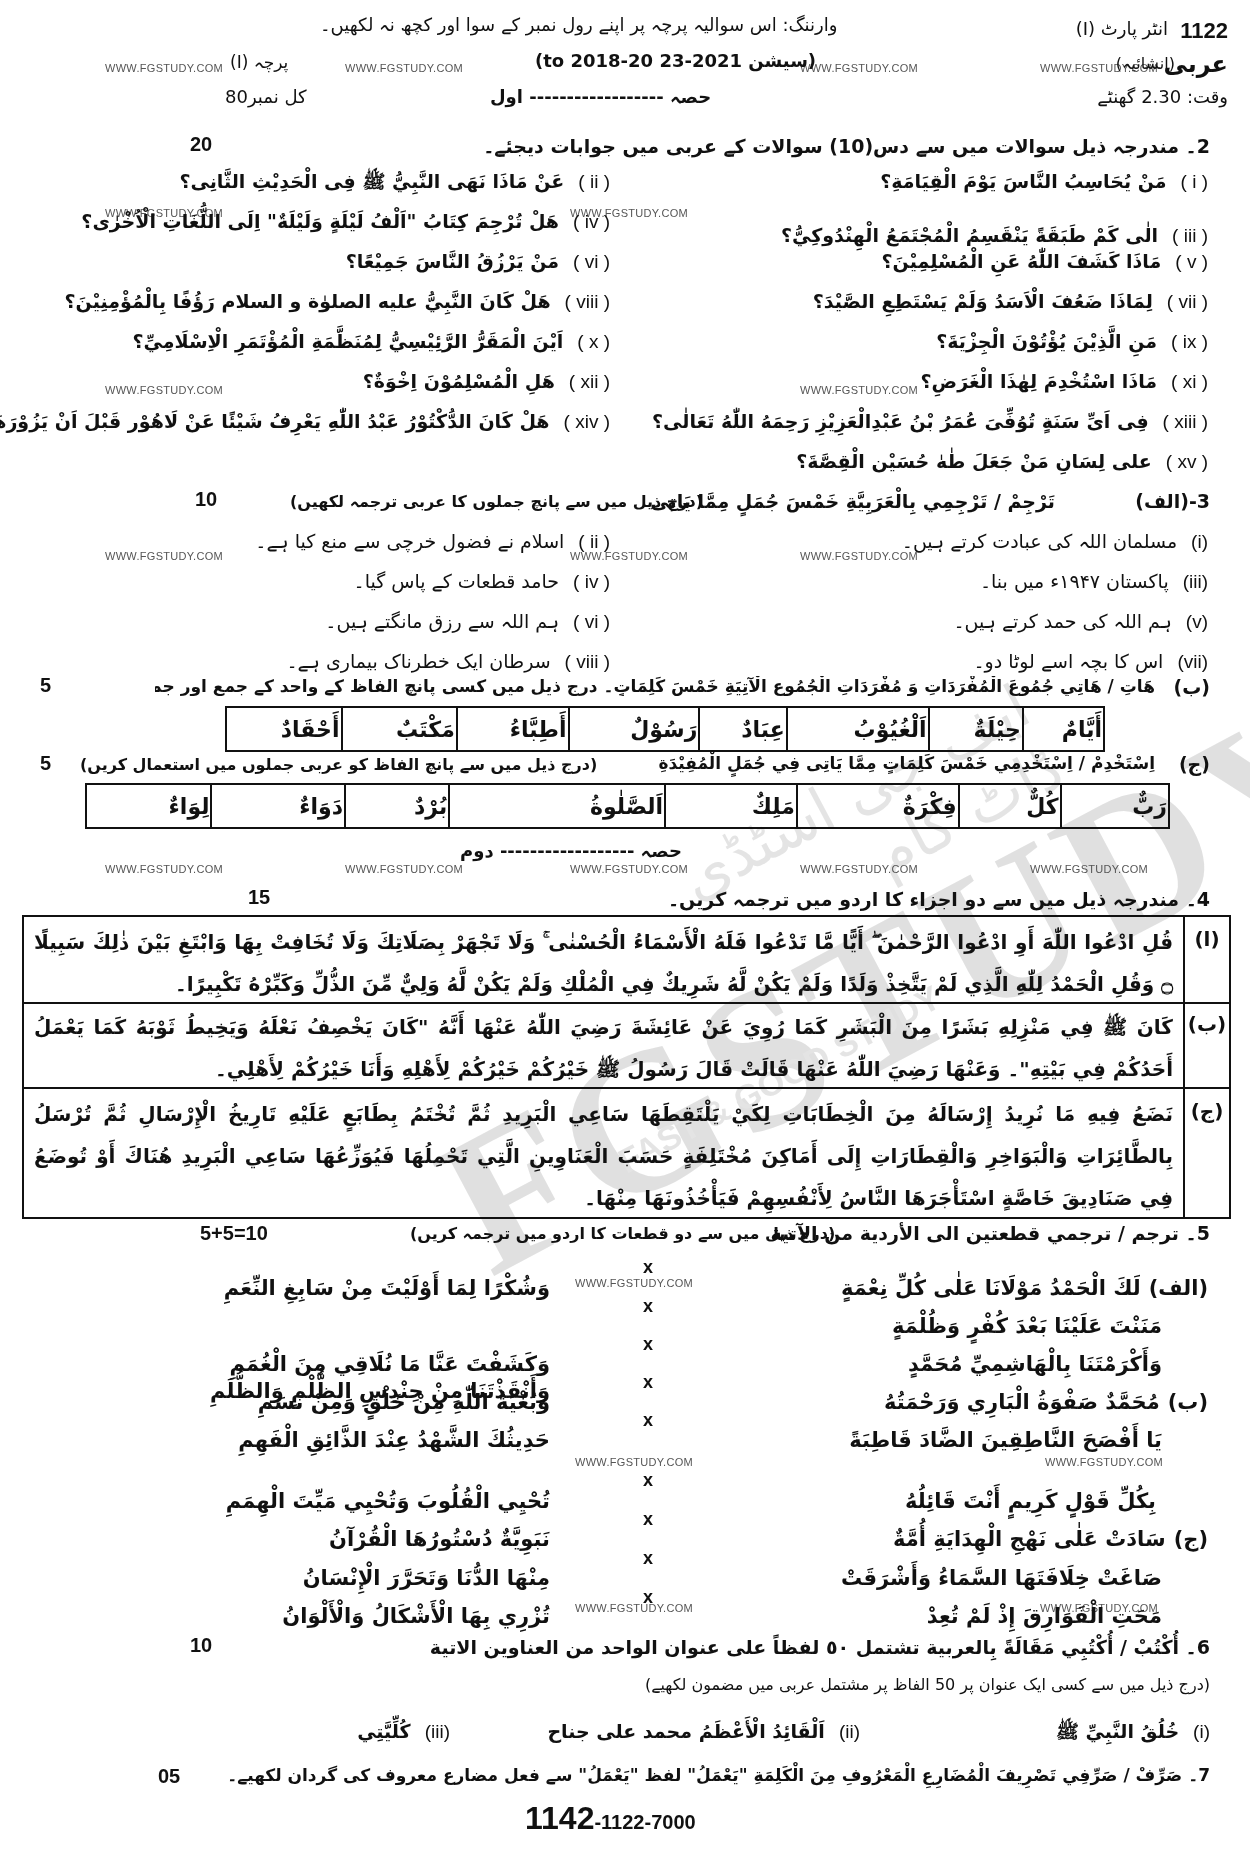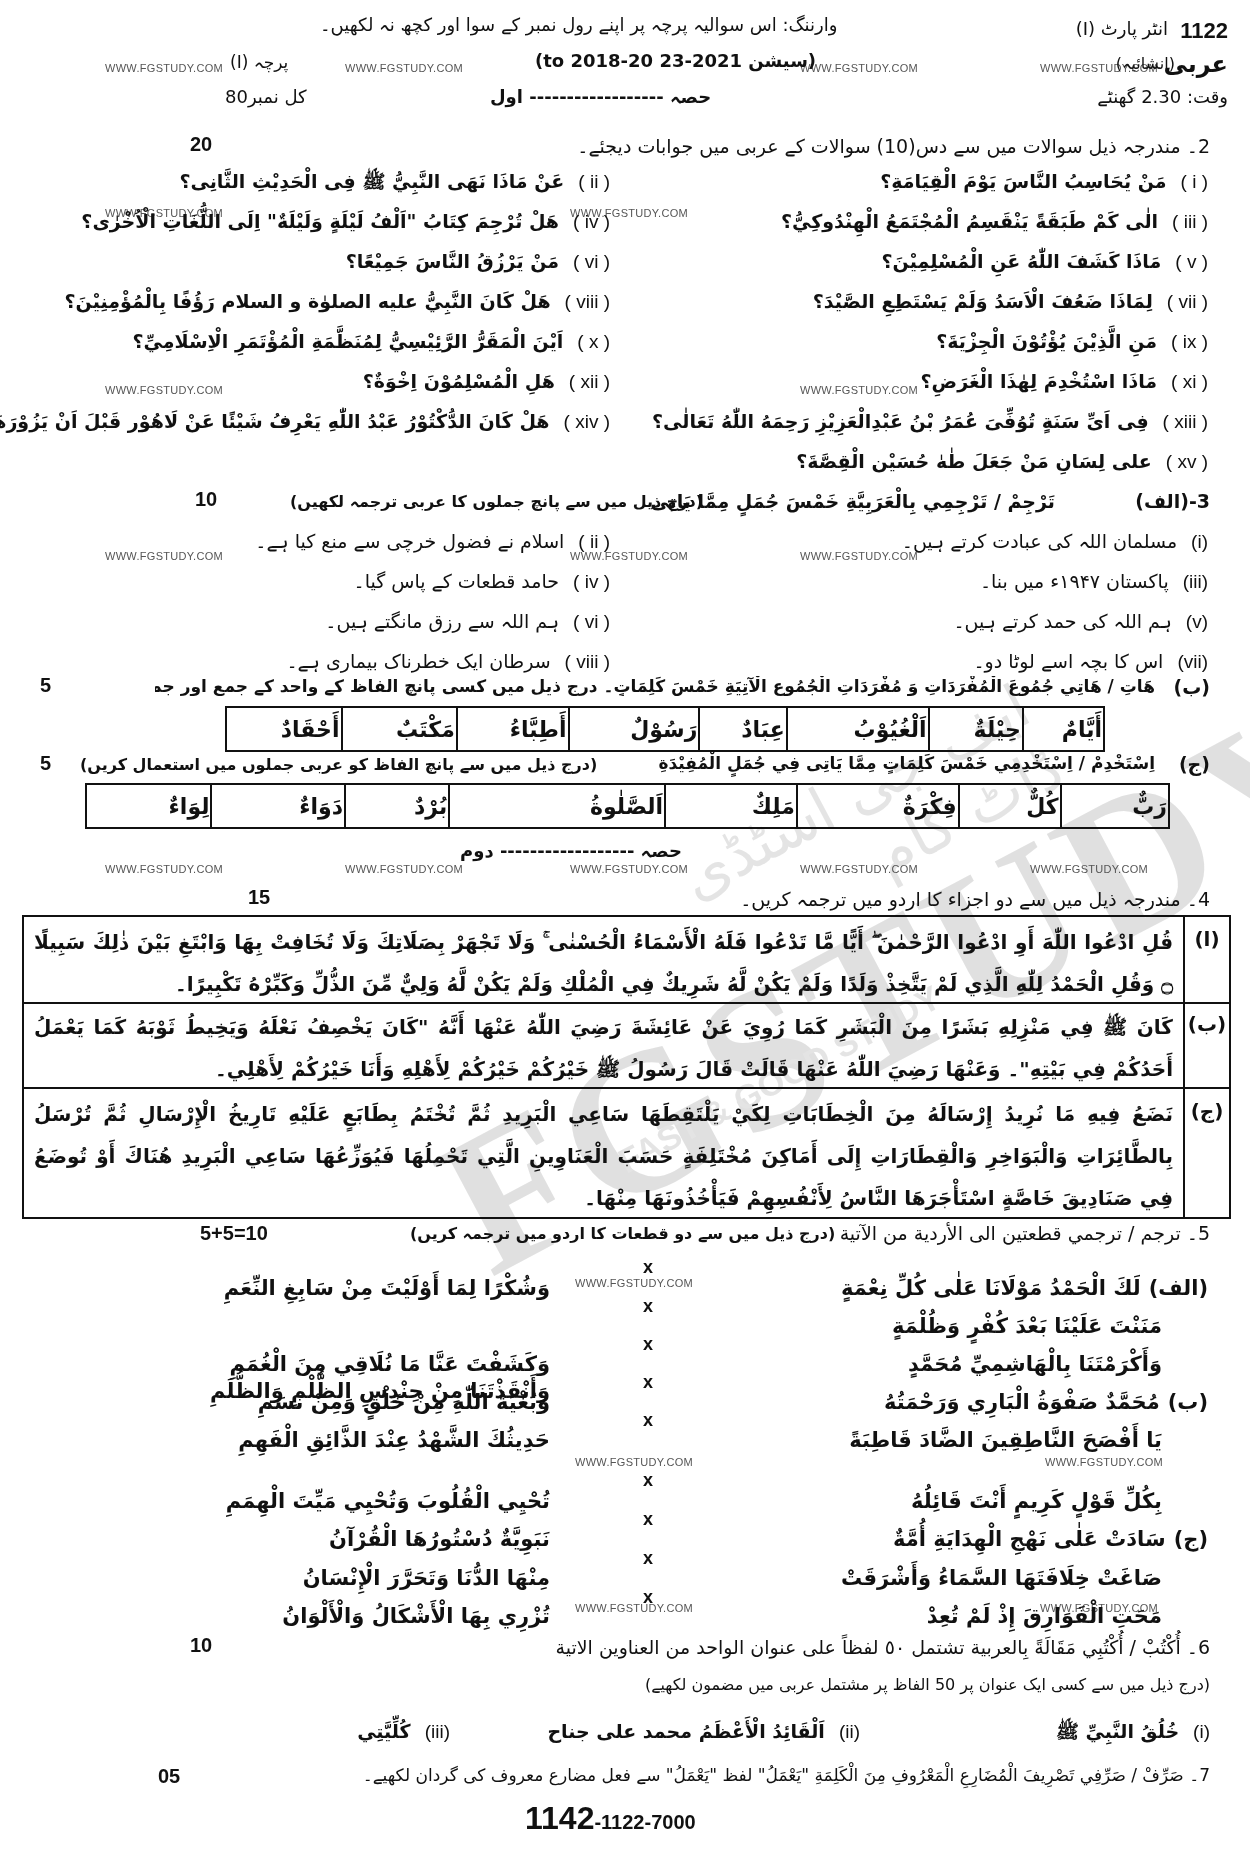--- a/index.html
+++ b/index.html
@@ -22,21 +22,21 @@
     font-size: 200px; font-weight: bold; color: #777; transform: rotate(-28deg); letter-spacing: 6px;
   }
   .watermark .urdu {
     position: absolute; left: 300px; top: 80px; font-size: 60px; color: #888; transform: rotate(-28deg);
     direction: rtl;
   }
   .watermark .tag {
     position: absolute; left: 330px; top: 360px; font-family: "Liberation Sans", sans-serif; font-weight: bold;
     font-size: 34px; color: #888; transform: rotate(-28deg);
   }
-  .q-head { position: absolute; right: 40px; font-size: 19px; direction: rtl; font-weight: normal; }
+  .q-head { position: absolute; right: 40px; font-size: 19px; direction: rtl; font-weight: bold; }
   .marks { position: absolute; font-family: "Liberation Sans", sans-serif; font-weight: bold; font-size: 20px; }
 
   .qrow { position: absolute; font-size: 19px; direction: rtl; font-weight: bold; white-space: nowrap; }
   .qlabel { font-family: "Liberation Sans", sans-serif; font-weight: normal; margin-left: 14px; }
 
   
   table.words { position: absolute; border-collapse: collapse; direction: rtl; }
   table.words td { border: 2px solid #111; font-size: 22px; font-weight: bold; height: 40px; }
 
   
@@ -90,21 +90,21 @@
 
 <div class="abs ar" style="right:22px;top:86px;font-size:18px;font-weight:normal">وقت: 2.30 گھنٹے</div>
 <div class="abs ar" style="left:490px;top:86px;font-size:18px">حصہ ------------------ اول</div>
 <div class="abs ar" style="left:225px;top:86px;font-size:18px;font-weight:normal">کل نمبر80</div>
 
 <div class="q-head" style="top:135px">2۔ مندرجہ ذیل سوالات میں سے دس(10) سوالات کے عربی میں جوابات دیجئے۔</div>
 <div class="marks" style="left:190px;top:133px">20</div>
 
 <div class="qrow" style="right:42px;top:170px"><span class="qlabel">( i )</span><span>مَنْ يُحَاسِبُ النَّاسَ يَوْمَ الْقِيَامَةِ؟</span></div>
 <div class="qrow" style="right:640px;top:170px"><span class="qlabel">( ii )</span><span>عَنْ مَاذَا نَهَى النَّبِيُّ ﷺ فِى الْحَدِيْثِ الثَّانِى؟</span></div>
-<div class="qrow" style="right:42px;top:210px"><span class="qlabel">( iii )</span><span>الٰى كَمْ طَبَقَةً يَنْقَسِمُ الْمُجْتَمَعُ الْهِنْدُوكِيُّ؟</span></div>
+<div class="qrow" style="right:42px;top:224px"><span class="qlabel">( iii )</span><span>الٰى كَمْ طَبَقَةً يَنْقَسِمُ الْمُجْتَمَعُ الْهِنْدُوكِيُّ؟</span></div>
 <div class="qrow" style="right:640px;top:210px"><span class="qlabel">( iv )</span><span>هَلْ تُرْجِمَ كِتَابُ "اَلْفُ لَيْلَةٍ وَلَيْلَةٌ" اِلَى اللُّغَاتِ الْاُخْرٰى؟</span></div>
 <div class="qrow" style="right:42px;top:250px"><span class="qlabel">( v )</span><span>مَاذَا كَشَفَ اللّٰهُ عَنِ الْمُسْلِمِيْنَ؟</span></div>
 <div class="qrow" style="right:640px;top:250px"><span class="qlabel">( vi )</span><span>مَنْ يَرْزُقُ النَّاسَ جَمِيْعًا؟</span></div>
 <div class="qrow" style="right:42px;top:290px"><span class="qlabel">( vii )</span><span>لِمَاذَا ضَعُفَ الْاَسَدُ وَلَمْ يَسْتَطِعِ الصَّيْدَ؟</span></div>
 <div class="qrow" style="right:640px;top:290px"><span class="qlabel">( viii )</span><span>هَلْ كَانَ النَّبِيُّ عليه الصلوٰة و السلام رَؤُفًا بِالْمُؤْمِنِيْنَ؟</span></div>
 <div class="qrow" style="right:42px;top:330px"><span class="qlabel">( ix )</span><span>مَنِ الَّذِيْنَ يُؤْتُوْنَ الْجِزْيَةَ؟</span></div>
 <div class="qrow" style="right:640px;top:330px"><span class="qlabel">( x )</span><span>اَيْنَ الْمَقَرُّ الرَّئِيْسِيُّ لِمُنَظَّمَةِ الْمُؤْتَمَرِ الْاِسْلَامِيِّ؟</span></div>
 <div class="qrow" style="right:42px;top:370px"><span class="qlabel">( xi )</span><span>مَاذَا اسْتُخْدِمَ لِهٰذَا الْغَرَضِ؟</span></div>
 <div class="qrow" style="right:640px;top:370px"><span class="qlabel">( xii )</span><span>هَلِ الْمُسْلِمُوْنَ اِخْوَةٌ؟</span></div>
 <div class="qrow" style="right:42px;top:410px"><span class="qlabel">( xiii )</span><span>فِى اَىِّ سَنَةٍ تُوُفِّىَ عُمَرُ بْنُ عَبْدِالْعَزِيْزِ رَحِمَهُ اللّٰهُ تَعَالٰى؟</span></div>
@@ -197,21 +197,21 @@
 <div class="poem-row" style="right:700px;top:1331px">وَكَشَفْتَ عَنَّا مَا نُلَاقِي مِنَ الْغُمَمِ</div>
 
 <div class="poem-row" style="right:42px;top:1369px"><span style="margin-left:8px">(ب)</span><span>مُحَمَّدٌ صَفْوَةُ الْبَارِي وَرَحْمَتُهُ</span></div>
 <div class="poem-x" style="top:1372px">x</div>
 <div class="poem-row" style="right:700px;top:1369px">وَبُغْيَةُ اللّٰهِ مِنْ خَلْقٍ وَمِنْ نَسَمِ</div>
 
 <div class="poem-row" style="right:88px;top:1407px">يَا أَفْصَحَ النَّاطِقِينَ الضَّادَ قَاطِبَةً</div>
 <div class="poem-x" style="top:1410px">x</div>
 <div class="poem-row" style="right:700px;top:1407px">حَدِيثُكَ الشَّهْدُ عِنْدَ الذَّائِقِ الْفَهِمِ</div>
 
-<div class="poem-row" style="right:88px;top:1468px">بِكُلِّ قَوْلٍ كَرِيمٍ أَنْتَ قَائِلُهُ</div>
+<div class="poem-row" style="right:94px;top:1468px">بِكُلِّ قَوْلٍ كَرِيمٍ أَنْتَ قَائِلُهُ</div>
 <div class="poem-x" style="top:1470px">x</div>
 <div class="poem-row" style="right:700px;top:1468px">تُحْيِي الْقُلُوبَ وَتُحْيِي مَيِّتَ الْهِمَمِ</div>
 
 <div class="poem-row" style="right:42px;top:1506px"><span style="margin-left:8px">(ج)</span><span>سَادَتْ عَلٰى نَهْجِ الْهِدَايَةِ أُمَّةٌ</span></div>
 <div class="poem-x" style="top:1509px">x</div>
 <div class="poem-row" style="right:700px;top:1506px">نَبَوِيَّةٌ دُسْتُورُهَا الْقُرْآنُ</div>
 
 <div class="poem-row" style="right:88px;top:1545px">صَاغَتْ خِلَافَتَهَا السَّمَاءُ وَأَشْرَقَتْ</div>
 <div class="poem-x" style="top:1548px">x</div>
 <div class="poem-row" style="right:700px;top:1545px">مِنْهَا الدُّنَا وَتَحَرَّرَ الْإِنْسَانُ</div>

